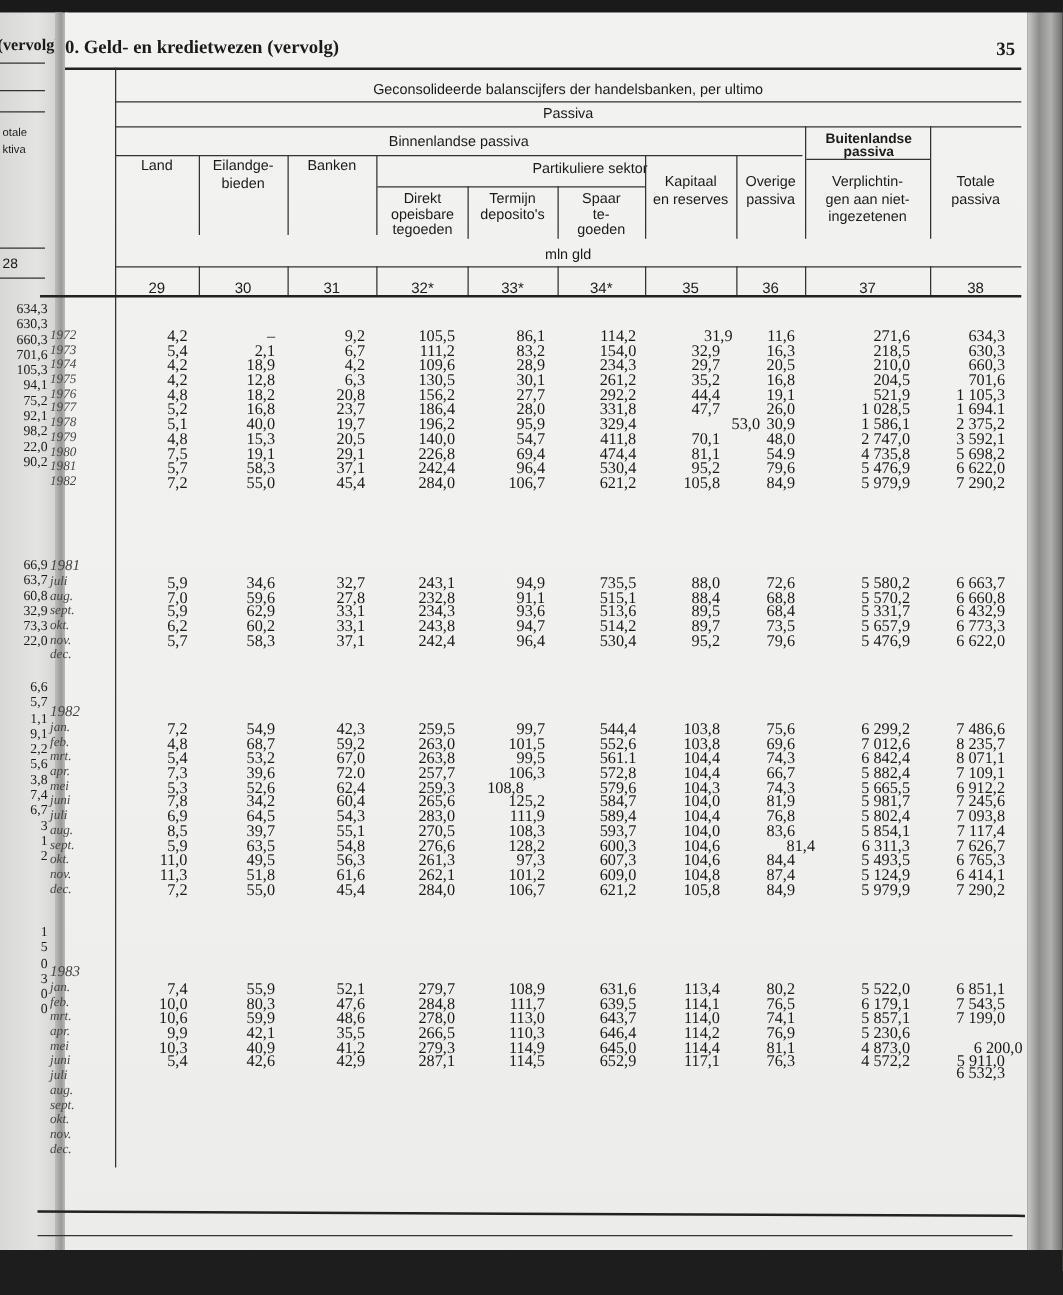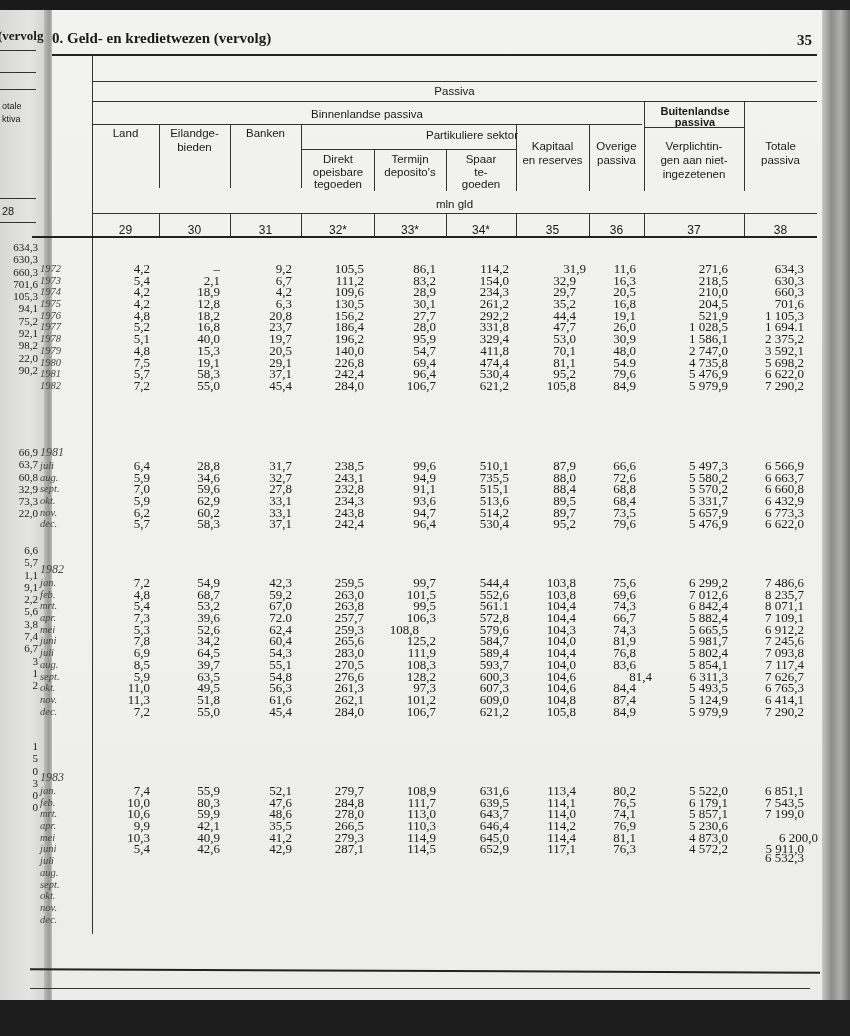--- a/index.html
+++ b/index.html
@@ -88,20 +88,21 @@
       <div>0</div>
     </div>
 </div>
 <div class="gutter"></div>
 
 <div class="page">
   <div class="title">0. Geld- en kredietwezen (vervolg)</div>
   <div class="pagenum">35</div>
 
   <div class="rule" style="left:0;top:44px;width:765px"></div>
+  <div class="hdr" style="left:40px;top:55px;width:725px;text-align:center">Geconsolideerde balanscijfers der handelsbanken, per ultimo</div>
   <div class="hline" style="left:40px;top:71px;width:725px"></div>
   <div class="hdr" style="left:40px;top:74px;width:725px">Passiva</div>
   <div class="hline" style="left:40px;top:91px;width:725px"></div>
   <div class="hdr" style="left:40px;top:97px;width:550px">Binnenlandse passiva</div>
   <div class="hdr" style="left:593px;top:96px;width:100px;font-size:11px;font-weight:bold;line-height:11px">Buitenlandse passiva</div>
   <div class="hline" style="left:40px;top:114px;width:550px"></div>
   <div class="hline" style="left:593px;top:117px;width:99px"></div>
   <div class="hdr" style="left:250px;top:118px;width:340px">Partikuliere sektor</div>
   <div class="hline" style="left:250px;top:139px;width:214px"></div>
 
@@ -249,21 +250,21 @@
           <span class="cell" style="left: 606px; width: 70px;">1 028,5</span>
           <span class="cell" style="left: 682px; width: 70px;">1 694.1</span>
         </div>
         <div class="row">
           <span class="cell" style="left: 28px; width: 70px;">5,1</span>
           <span class="cell" style="left: 98px; width: 70px;">40,0</span>
           <span class="cell" style="left: 170px; width: 70px;">19,7</span>
           <span class="cell" style="left: 242px; width: 70px;">196,2</span>
           <span class="cell" style="left: 314px; width: 70px;">95,9</span>
           <span class="cell" style="left: 387px; width: 70px;">329,4</span>
-          <span class="cell" style="left: 454px; width: 70px;">53,0</span>
+          <span class="cell" style="left: 454px; width: 70px; padding-left: 32px;">53,0</span>
           <span class="cell" style="left: 514px; width: 70px;">30,9</span>
           <span class="cell" style="left: 606px; width: 70px;">1 586,1</span>
           <span class="cell" style="left: 682px; width: 70px;">2 375,2</span>
         </div>
         <div class="row">
           <span class="cell" style="left: 28px; width: 70px;">4,8</span>
           <span class="cell" style="left: 98px; width: 70px;">15,3</span>
           <span class="cell" style="left: 170px; width: 70px;">20,5</span>
           <span class="cell" style="left: 242px; width: 70px;">140,0</span>
           <span class="cell" style="left: 314px; width: 70px;">54,7</span>
@@ -312,32 +313,20 @@
       </div>
       <div class="block" style="top: 450px;">
         <div class="stub" style="top: -13px;">
           <div style="font-size:12px;height:13px">1981</div>
           <div style="height:11.7px">juli</div>
           <div style="height:11.7px">aug.</div>
           <div style="height:11.7px">sept.</div>
           <div style="height:11.7px">okt.</div>
           <div style="height:11.7px">nov.</div>
           <div style="height:11.7px">dec.</div>
-        </div>
-        <div class="row">
-          <span class="cell" style="left: 28px; width: 70px;">6,4</span>
-          <span class="cell" style="left: 98px; width: 70px;">28,8</span>
-          <span class="cell" style="left: 170px; width: 70px;">31,7</span>
-          <span class="cell" style="left: 242px; width: 70px;">238,5</span>
-          <span class="cell" style="left: 314px; width: 70px;">99,6</span>
-          <span class="cell" style="left: 387px; width: 70px;">510,1</span>
-          <span class="cell" style="left: 454px; width: 70px;">87,9</span>
-          <span class="cell" style="left: 514px; width: 70px;">66,6</span>
-          <span class="cell" style="left: 606px; width: 70px;">5 497,3</span>
-          <span class="cell" style="left: 682px; width: 70px;">6 566,9</span>
         </div>
         <div class="row">
           <span class="cell" style="left: 28px; width: 70px;">5,9</span>
           <span class="cell" style="left: 98px; width: 70px;">34,6</span>
           <span class="cell" style="left: 170px; width: 70px;">32,7</span>
           <span class="cell" style="left: 242px; width: 70px;">243,1</span>
           <span class="cell" style="left: 314px; width: 70px;">94,9</span>
           <span class="cell" style="left: 387px; width: 70px;">735,5</span>
           <span class="cell" style="left: 454px; width: 70px;">88,0</span>
           <span class="cell" style="left: 514px; width: 70px;">72,6</span>

